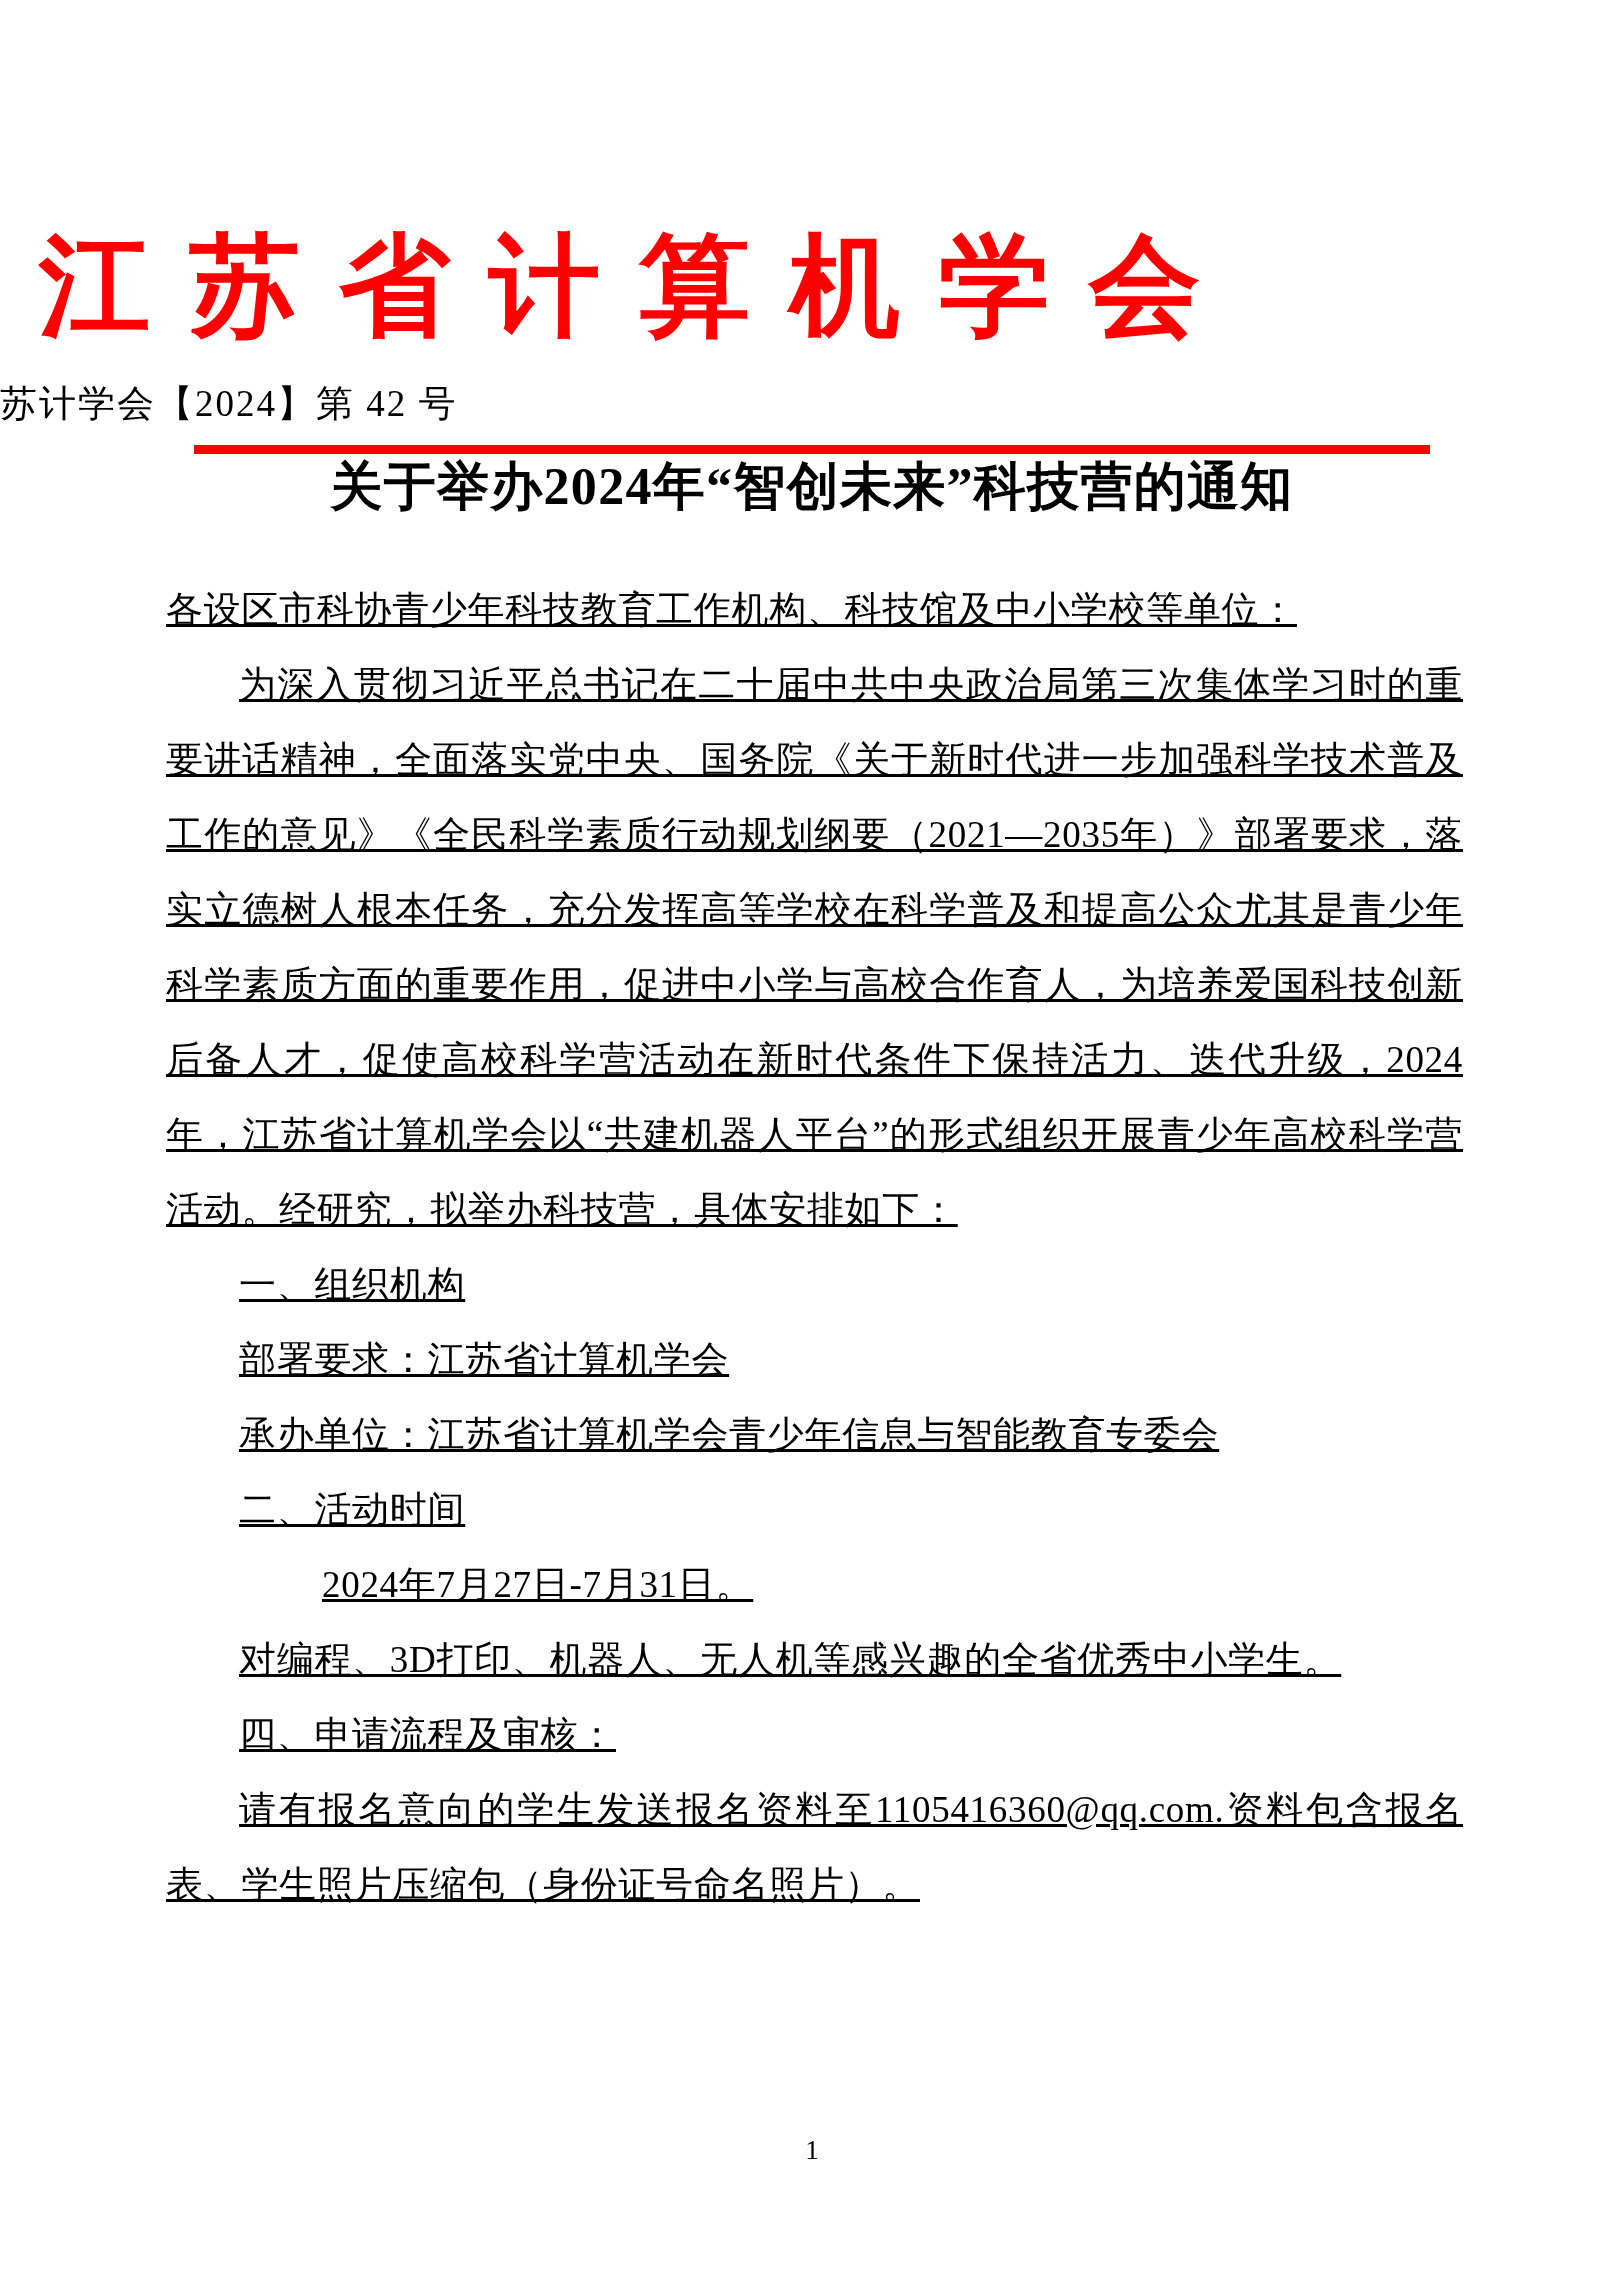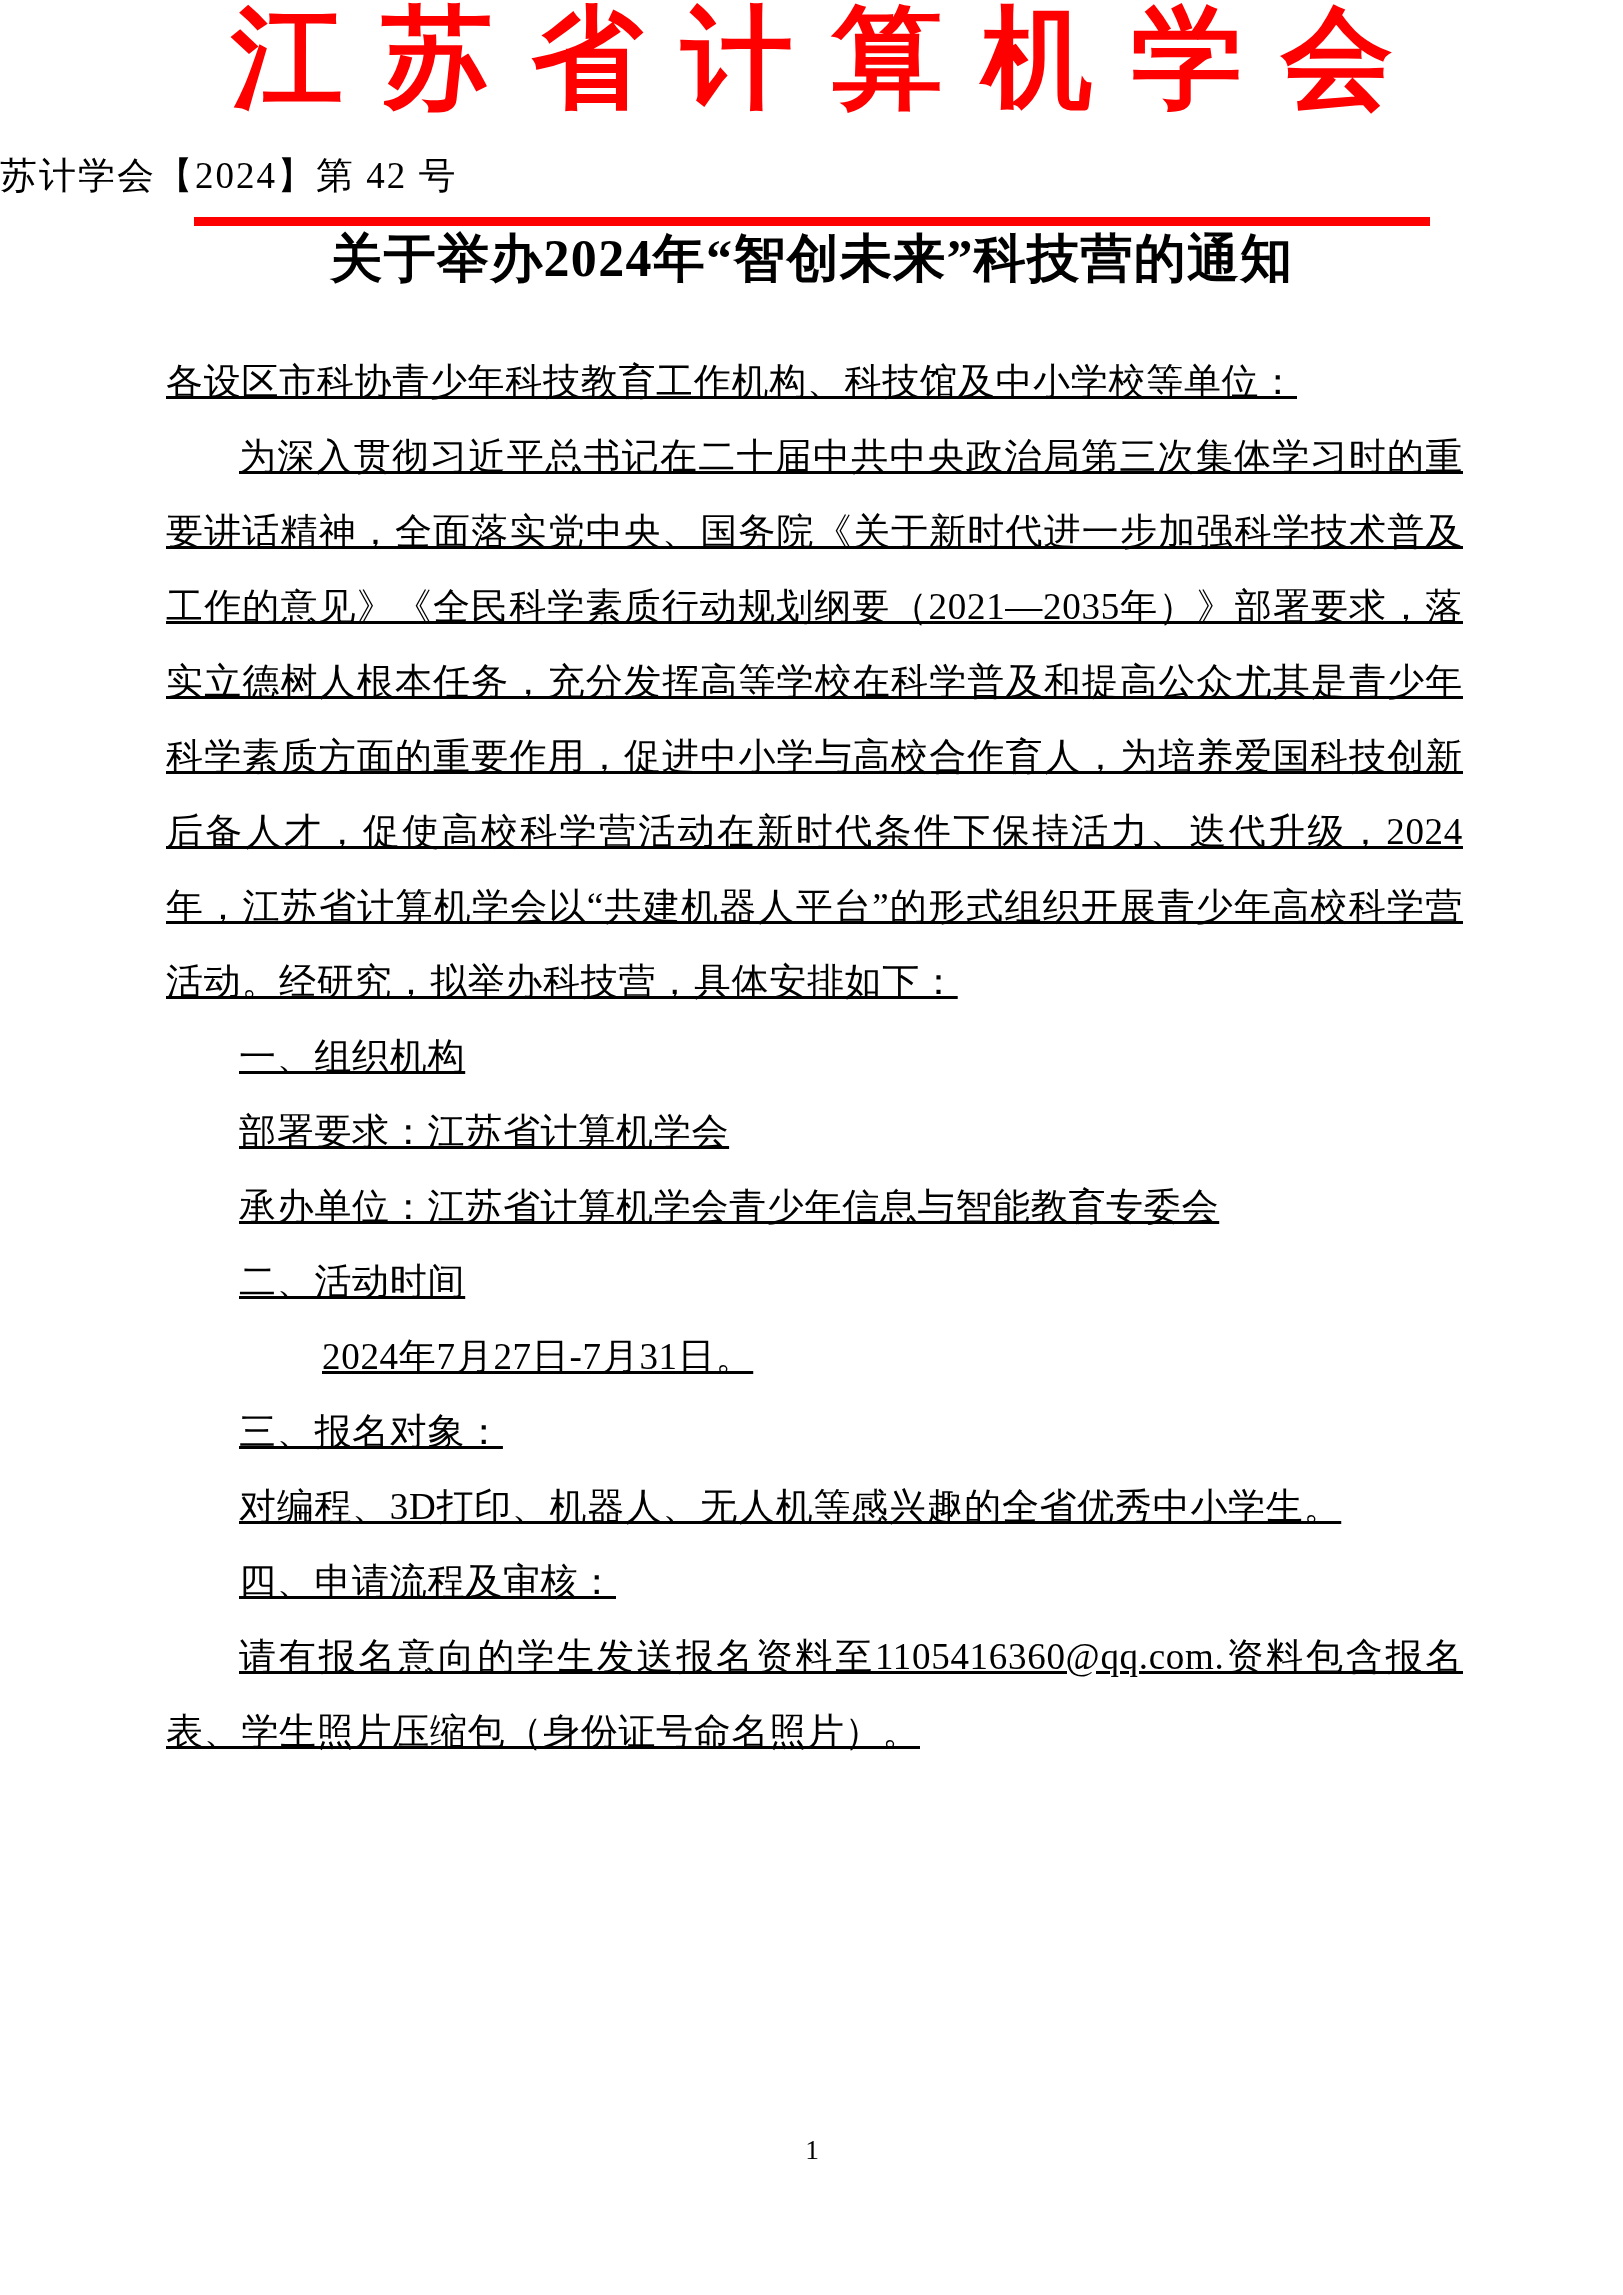--- a/index.html
+++ b/index.html
@@ -13,22 +13,22 @@
     height: 2295px;
     margin: 0 auto;
     background: #ffffff;
     font-family: "Liberation Serif", "DejaVu Serif", serif;
     color: #000000;
     overflow: hidden;
   }
   
   .masthead {
     margin: 0;
+    padding-top: 228px;
     padding-left: 39px; 
-    text-align: center;
     color: #fe0000;
     font-size: 111px;
     line-height: 118px;
     font-weight: bold;
     letter-spacing: 39px;
     white-space: nowrap;
   }
   
   .doc-number {
     margin-top: 37px;
@@ -96,21 +96,20 @@
   </header>
 
   <main class="body-text">
     <p class="indent-0">各设区市科协青少年科技教育工作机构、科技馆及中小学校等单位：</p>
     <p class="indent-2">为深入贯彻习近平总书记在二十届中共中央政治局第三次集体学习时的重要讲话精神，全面落实党中央、国务院《关于新时代进一步加强科学技术普及工作的意见》《全民科学素质行动规划纲要（2021—2035年）》部署要求，落实立德树人根本任务，充分发挥高等学校在科学普及和提高公众尤其是青少年科学素质方面的重要作用，促进中小学与高校合作育人，为培养爱国科技创新后备人才，促使高校科学营活动在新时代条件下保持活力、迭代升级，2024年，江苏省计算机学会以“共建机器人平台”的形式组织开展青少年高校科学营活动。经研究，拟举办科技营，具体安排如下：</p>
     <p class="indent-2">一、组织机构</p>
     <p class="indent-2">部署要求：江苏省计算机学会</p>
     <p class="indent-2">承办单位：江苏省计算机学会青少年信息与智能教育专委会</p>
     <p class="indent-2">二、活动时间</p>
     <p class="indent-4">2024年7月27日-7月31日。</p>
-    <p class="indent-2">三、报名对象：</p>
     <p class="indent-2">对编程、3D打印、机器人、无人机等感兴趣的全省优秀中小学生。</p>
     <p class="indent-2">四、申请流程及审核：</p>
     <p class="indent-2">请有报名意向的学生发送报名资料至1105416360@qq.com.资料包含报名表、学生照片压缩包（身份证号命名照片）。</p>
   </main>
 
   <footer>
     <div class="page-number">1</div>
   </footer>
 
 </div>

